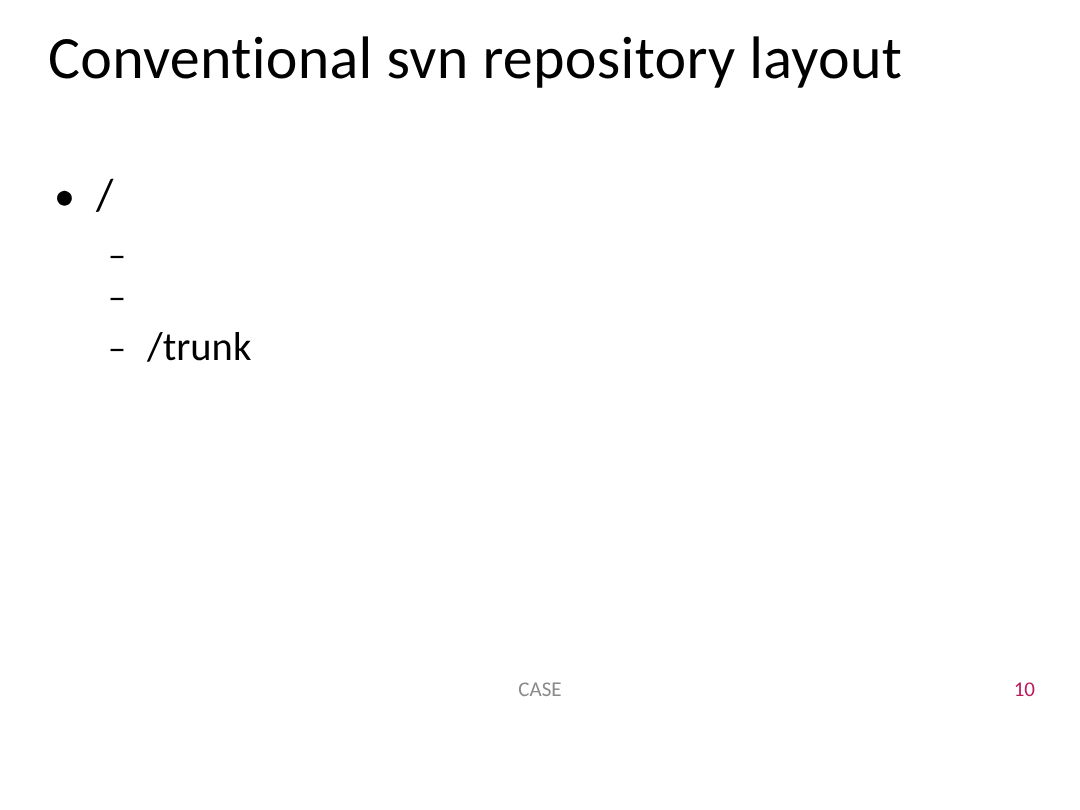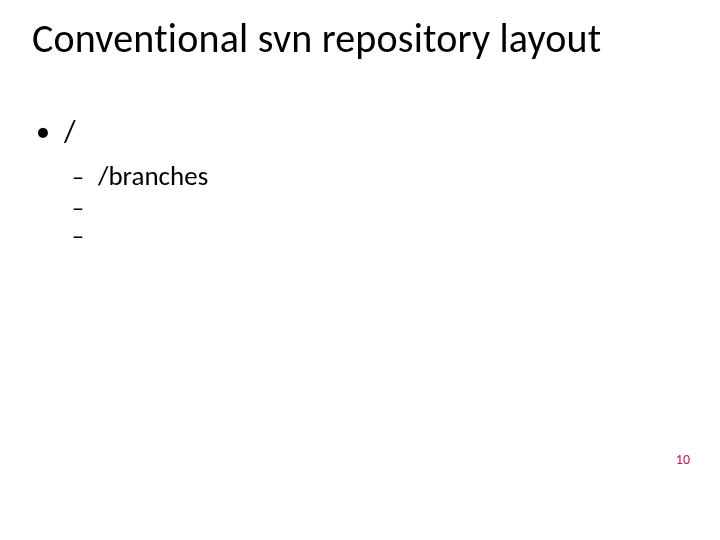--- a/index.html
+++ b/index.html
@@ -20,24 +20,25 @@
 <div class="slide">
   <h1 class="title">Conventional svn repository layout</h1>
 
   <div class="content">
     <div class="bullet-l1">
       <span class="marker">•</span>
       <span>/</span>
     </div>
     <div class="bullet-l2">
       <span class="marker">–</span>
-      <span>/branches</span>
     </div>
     <div class="bullet-l2">
       <span class="marker">–</span>
     </div>
     <div class="bullet-l2">
       <span class="marker">–</span>
+      <span>/trunk</span>
     </div>
   </div>
 
+  <div class="footer-center">CASE</div>
   <div class="footer-right">10</div>
 </div>
 
 </body></html>

